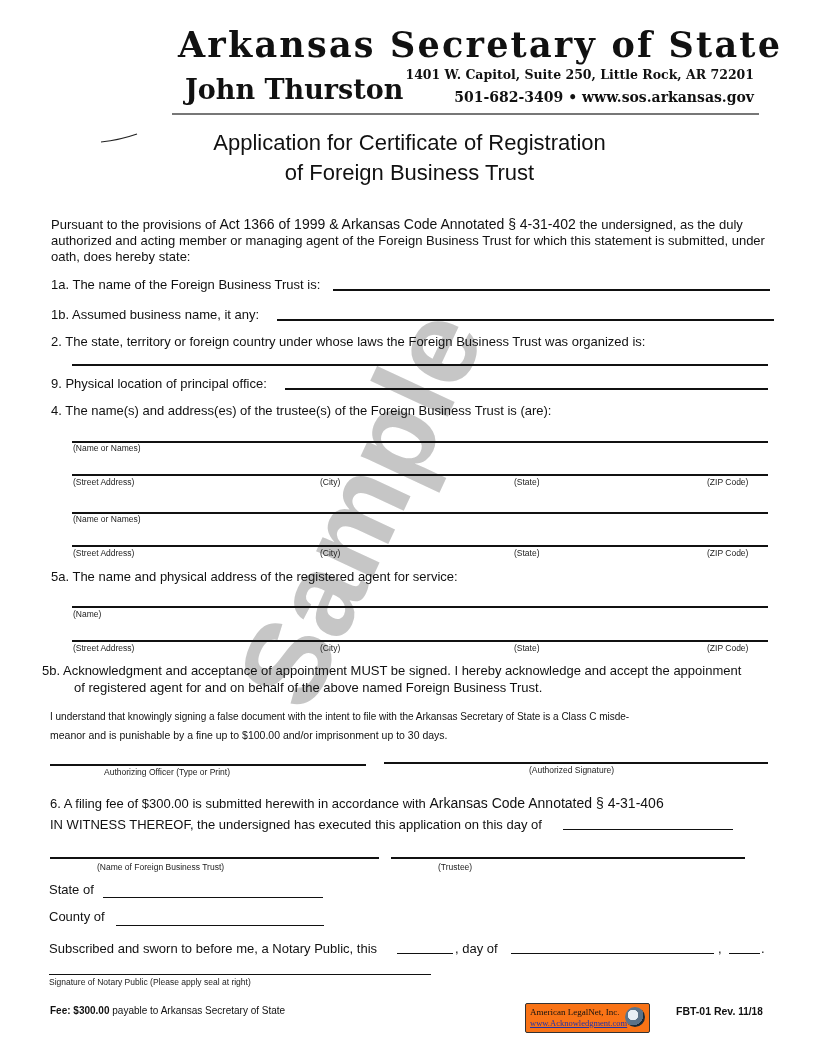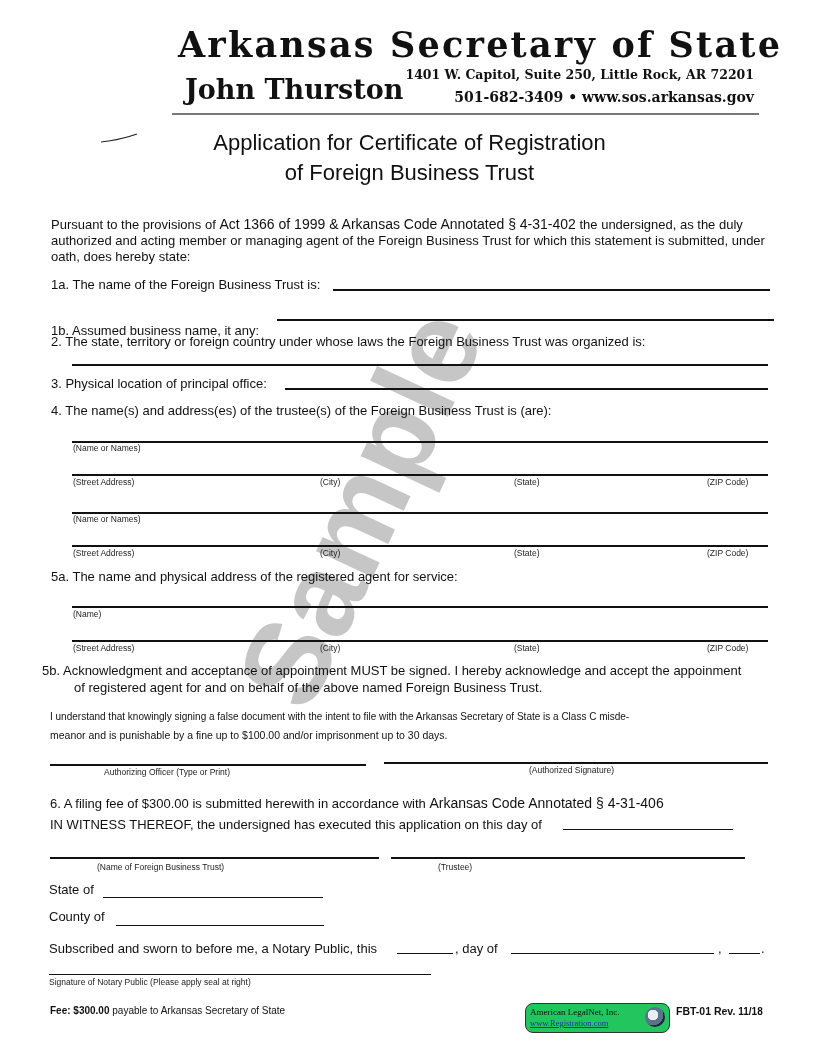--- a/index.html
+++ b/index.html
@@ -21,21 +21,21 @@
   .txt { font-size:13px; white-space:nowrap; }
   .para { left:51px; top:216px; width:720px; font-size:13px; line-height:16px; }
   .para .cite { font-size:14px; }
   .line { position:absolute; height:1.5px; background:#111; }
   .sub { position:absolute; font-size:8.5px; white-space:nowrap; color:#222; }
   .wm { left:150px; top:440px; font-size:118px; font-weight:bold; color:#bdbdbd;
         transform:rotate(-65deg); transform-origin:center; white-space:nowrap; opacity:0.85;
         pointer-events:none; }
   .footer-fee { left:50px; top:1005px; font-size:10px; }
   .logo-box { left:525px; top:1003px; width:123px; height:28px; border:1.5px solid #333;
-              border-radius:8px; background:#22c55e;padding-left:20px; }
+              border-radius:2px; background:#f97316; }
   .logo-l1 { left:4px; top:3px; font-family:"Liberation Serif", serif; font-size:9px; color:#111; white-space:nowrap; position:absolute; }
   .logo-l2 { left:4px; top:14px; font-family:"Liberation Serif", serif; font-size:8.5px; color:#2233aa; text-decoration:underline; white-space:nowrap; position:absolute; }
   .logo-globe { right:4px; top:3px; width:20px; height:20px; border-radius:50%; position:absolute;
                 background:radial-gradient(circle at 40% 40%, #e8eef5 0 30%, #5b7288 32% 60%, #1a2a38 62%); }
   .footer-form { left:676px; top:1005px; font-size:10.5px; font-weight:bold; white-space:nowrap; }
 </style>
 </head>
 <body>
 
 <div class="abs hdr-title">Arkansas Secretary of State</div>
@@ -55,27 +55,27 @@
 
 <div class="abs wm">Sample</div>
 
 <div class="abs para">
   <span>Pursuant to the provisions of </span><span class="cite">Act 1366 of 1999 &amp; Arkansas Code Annotated § 4-31-402</span><span> the undersigned, as the duly authorized and acting member or managing agent of the Foreign Business Trust for which this statement is submitted, under oath, does hereby state:</span>
 </div>
 
 <div class="abs txt" style="left:51px;top:277px;">1a. The name of the Foreign Business Trust is:</div>
 <div class="line" style="left:333px;top:289px;width:437px;"></div>
 
-<div class="abs txt" style="left:51px;top:307px;margin-top:16px;">1b.  Assumed business name, it any:</div>
+<div class="abs txt" style="left:51px;top:307px;">1b.  Assumed business name, it any:</div>
 <div class="line" style="left:277px;top:319px;width:497px;"></div>
 
 <div class="abs txt" style="left:51px;top:334px;">2.   The state, territory or foreign country under whose laws the Foreign Business Trust was organized is:</div>
 <div class="line" style="left:72px;top:364px;width:696px;"></div>
 
-<div class="abs txt" style="left:51px;top:376px;">3.   Physical location of principal office:</div>
+<div class="abs txt" style="left:51px;top:376px;">9.   Physical location of principal office:</div>
 <div class="line" style="left:285px;top:388px;width:483px;"></div>
 
 <div class="abs txt" style="left:51px;top:403px;">4.   The name(s) and address(es) of the trustee(s) of the Foreign Business Trust is (are):</div>
 
 <div class="line" style="left:72px;top:441px;width:696px;"></div>
 <div class="sub" style="left:73px;top:443px;">(Name or Names)</div>
 <div class="line" style="left:72px;top:474px;width:696px;"></div>
 <div class="sub" style="left:73px;top:477px;">(Street Address)</div>
 <div class="sub" style="left:320px;top:477px;">(City)</div>
 <div class="sub" style="left:514px;top:477px;">(State)</div>
@@ -134,19 +134,19 @@
 <div class="abs txt" style="left:761px;top:941px;">.</div>
 
 <div class="line" style="left:49px;top:974px;width:382px;height:1px;"></div>
 <div class="sub" style="left:49px;top:977px;">Signature of Notary Public (Please apply seal at right)</div>
 
 <div class="abs footer-fee">
   <b>Fee: $300.00</b><span> payable to Arkansas Secretary of State</span>
 </div>
 <div class="abs logo-box">
   <span class="logo-l1">American LegalNet, Inc.</span>
-  <span class="logo-l2">www.Registration.com</span>
+  <span class="logo-l2">www.Acknowledgment.com</span>
   <span class="logo-globe"></span>
 </div>
 <div class="abs footer-form">
   <span>FBT-01 Rev.</span>
   <span style="font-size:10px;">11/18</span>
 </div>
 
 </body></html>

